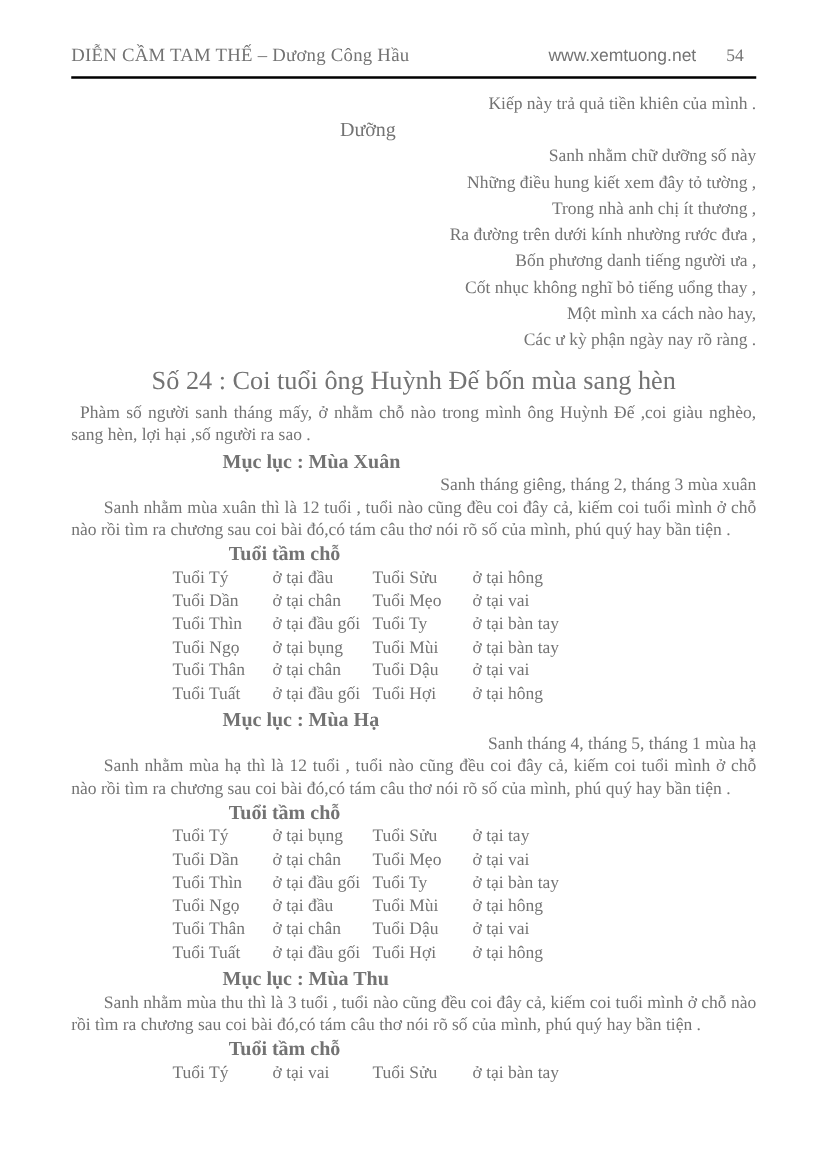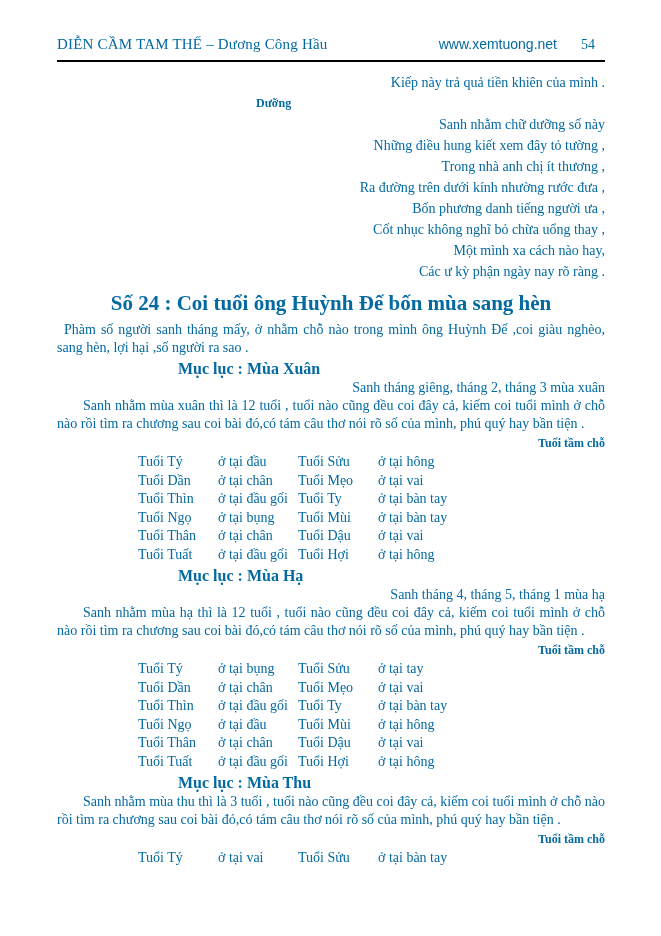--- a/index.html
+++ b/index.html
@@ -2,21 +2,21 @@
 <html><head>
 <meta charset="utf-8">
 <style>
   html, body { margin: 0; padding: 0; background: #ffffff; }
   .page {
     position: relative;
     width: 661px;
     height: 936px;
     margin: 0 auto;
     background: #ffffff;
-    color: #0369a1;
+    color: #737373;
     font-family: "Liberation Serif", "DejaVu Serif", serif;
     font-size: 14px;
     box-sizing: border-box;
     padding: 36px 56px 0 57px;
     overflow: hidden;
   }
   
   .header {
     display: flex;
     align-items: baseline;
@@ -36,29 +36,29 @@
   }
   .h-num {
     font-size: 14px;
     margin-left: 24px;
     padding-right: 10px;
   }
   
   .poem { margin-top: 10px; margin-left: 171px; line-height: 21px; }
   .poem-line { white-space: nowrap; text-align: right; }
   .poem-title {
-    font-weight: bold;
-    font-size: 12px;
-    margin-left: 28px;
+    font-weight: normal;
+    font-size: 16px;
+    margin-left: 44px;
     line-height: 21px;
   }
   
   .sec-title {
     font-size: 21px;
-    font-weight: bold;
+    font-weight: normal;
     text-align: center;
     margin: 8px 0 5px 0;
     line-height: 26px;
     white-space: nowrap;
   }
   .para {
     margin: 0;
     line-height: 18px;
     text-align: justify;
   }
@@ -67,25 +67,24 @@
   .menu-heading {
     font-weight: bold;
     font-size: 16px;
     line-height: 20px;
     margin: 2px 0 0 121px;
     white-space: nowrap;
   }
   .months-line { line-height: 18px; text-indent: 26px; text-align: right; }
   .table-title {
     font-weight: bold;
-    font-size: 12px;
+    font-size: 16px;
     line-height: 20px;
     margin-left: 126px;
     white-space: nowrap;
-    text-align: right;
   }
   
   .ztable { margin-left: 81px; }
   .zrow {
     display: grid;
     grid-template-columns: 80px 80px 80px auto;
     line-height: 18.5px;
   }
   .zc { white-space: nowrap; }
 </style>
@@ -101,21 +100,21 @@
   </div>
 
   <div class="poem">
     <div class="poem-line">Kiếp này trả quả tiền khiên của mình .</div>
     <div class="poem-title">Dưỡng</div>
     <div class="poem-line">Sanh nhằm chữ dưỡng số này</div>
     <div class="poem-line">Những điều hung kiết xem đây tỏ tường ,</div>
     <div class="poem-line">Trong nhà anh chị ít thương ,</div>
     <div class="poem-line">Ra đường trên dưới kính nhường rước đưa ,</div>
     <div class="poem-line">Bốn phương danh tiếng người ưa ,</div>
-    <div class="poem-line">Cốt nhục không nghĩ bỏ chừa uổng thay ,</div>
+    <div class="poem-line">Cốt nhục không nghĩ bỏ tiếng uổng thay ,</div>
     <div class="poem-line">Một mình xa cách nào hay,</div>
     <div class="poem-line">Các ư kỳ phận ngày nay rõ ràng .</div>
   </div>
 
   <div class="sec-title">Số 24 : Coi tuổi ông Huỳnh Đế bốn mùa sang hèn</div>
   <p class="para intro-para">Phàm số người sanh tháng mấy, ở nhằm chỗ nào trong mình ông Huỳnh Đế ,coi giàu nghèo, sang hèn, lợi hại ,số người ra sao .</p>
 
   <div class="season">
     <div class="menu-heading">Mục lục : Mùa Xuân</div>
     <div class="months-line">Sanh tháng giêng, tháng 2, tháng 3 mùa xuân</div>

